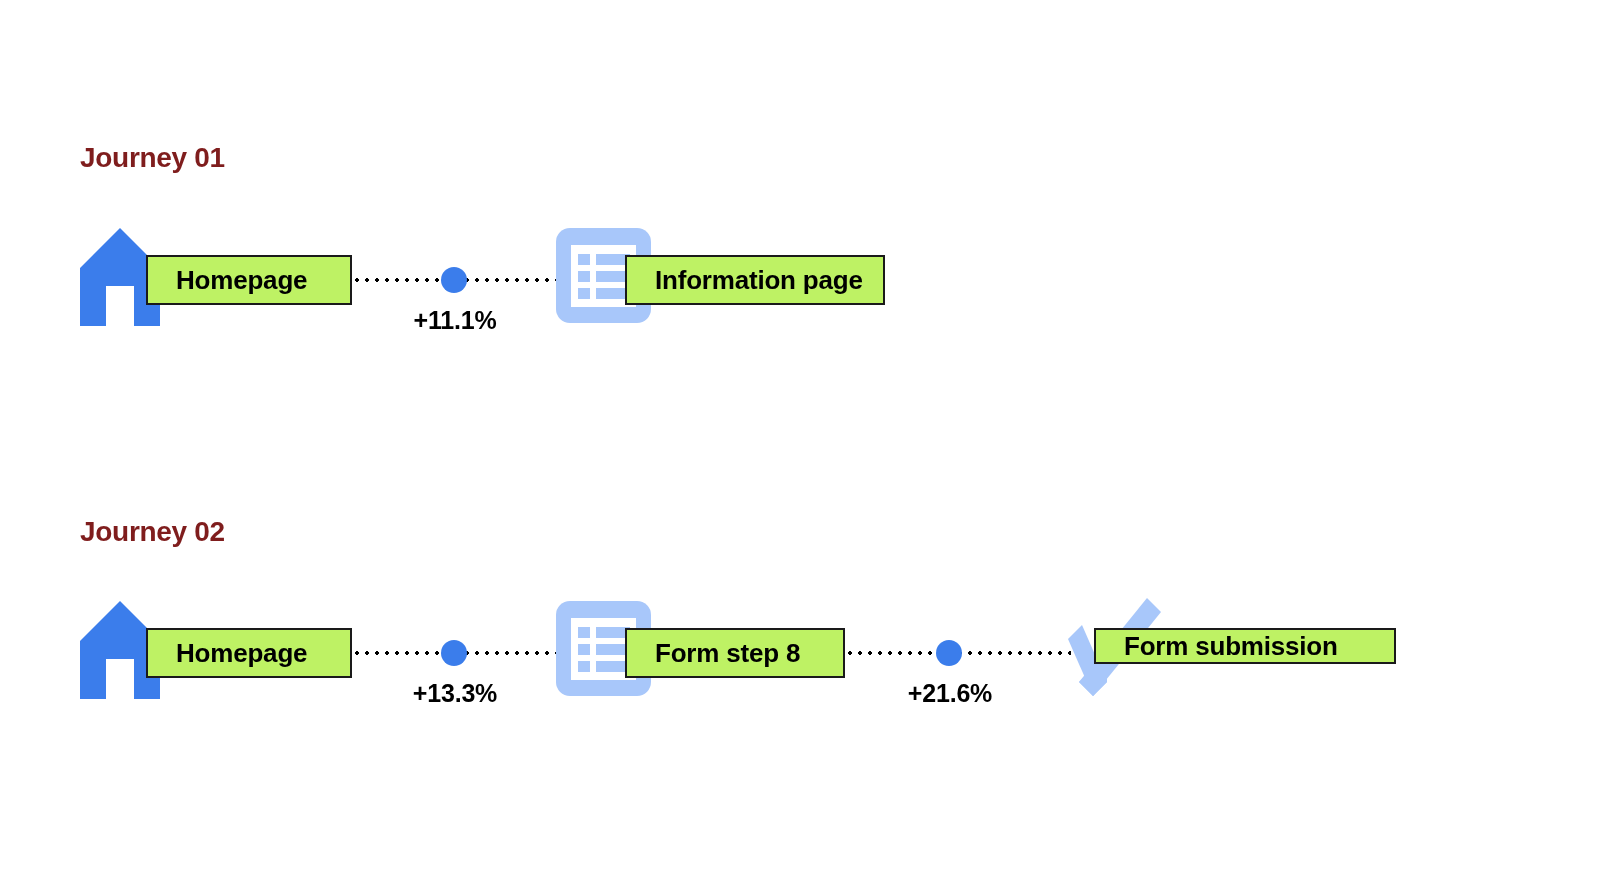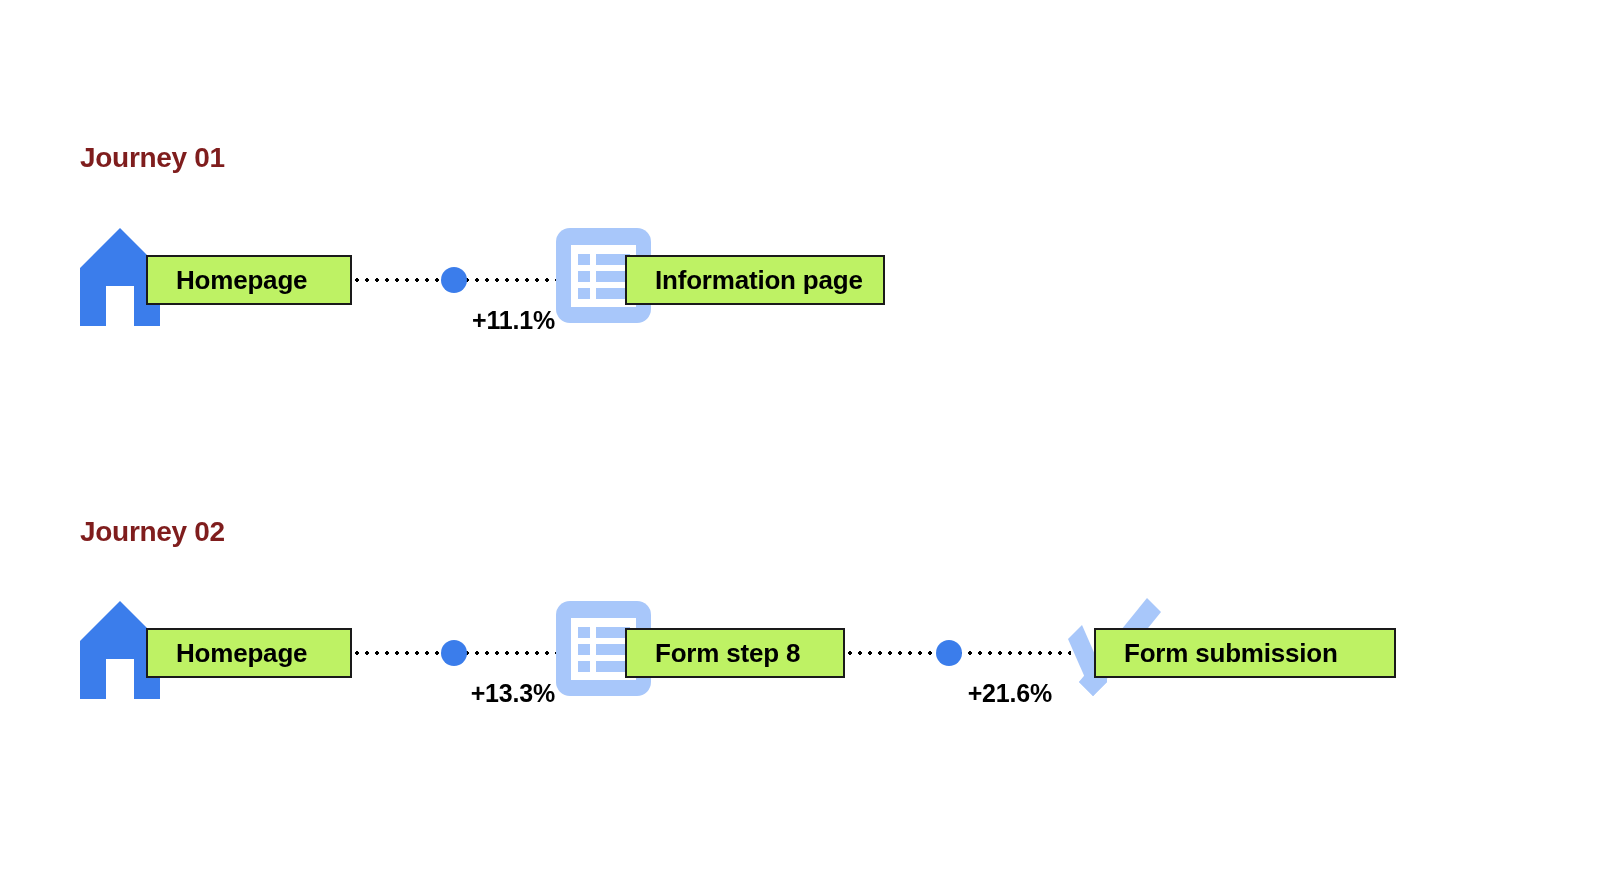--- a/index.html
+++ b/index.html
@@ -53,21 +53,21 @@
   }
 
   .conn-label {
     position: absolute;
     font-family: "Liberation Sans", sans-serif;
     font-weight: bold;
     font-size: 25px;
     letter-spacing: -0.2px;
     color: #000000;
     white-space: nowrap;
-    text-align: right;
+    text-align: center;
   }
 
   
   .node-box {
     position: absolute;
     box-sizing: border-box;
     background: #bef264;
     border: 2.5px solid #1a1a1a;
     display: flex;
     align-items: center;
@@ -169,16 +169,16 @@
   </div>
 
   <div class="node-box" style="left:146px; top:628px; width:206px; height:50px;">
     <span class="node-label">Homepage</span>
   </div>
 
   <div class="node-box" style="left:625px; top:628px; width:220px; height:50px;">
     <span class="node-label">Form step 8</span>
   </div>
 
-  <div class="node-box" style="left:1094px; top:628px; width:302px; height:50px;">
+  <div class="node-box" style="left:1094px; top:628px; width:302px; height:36px;">
     <span class="node-label">Form submission</span>
   </div>
 </div>
 
 </body></html>

